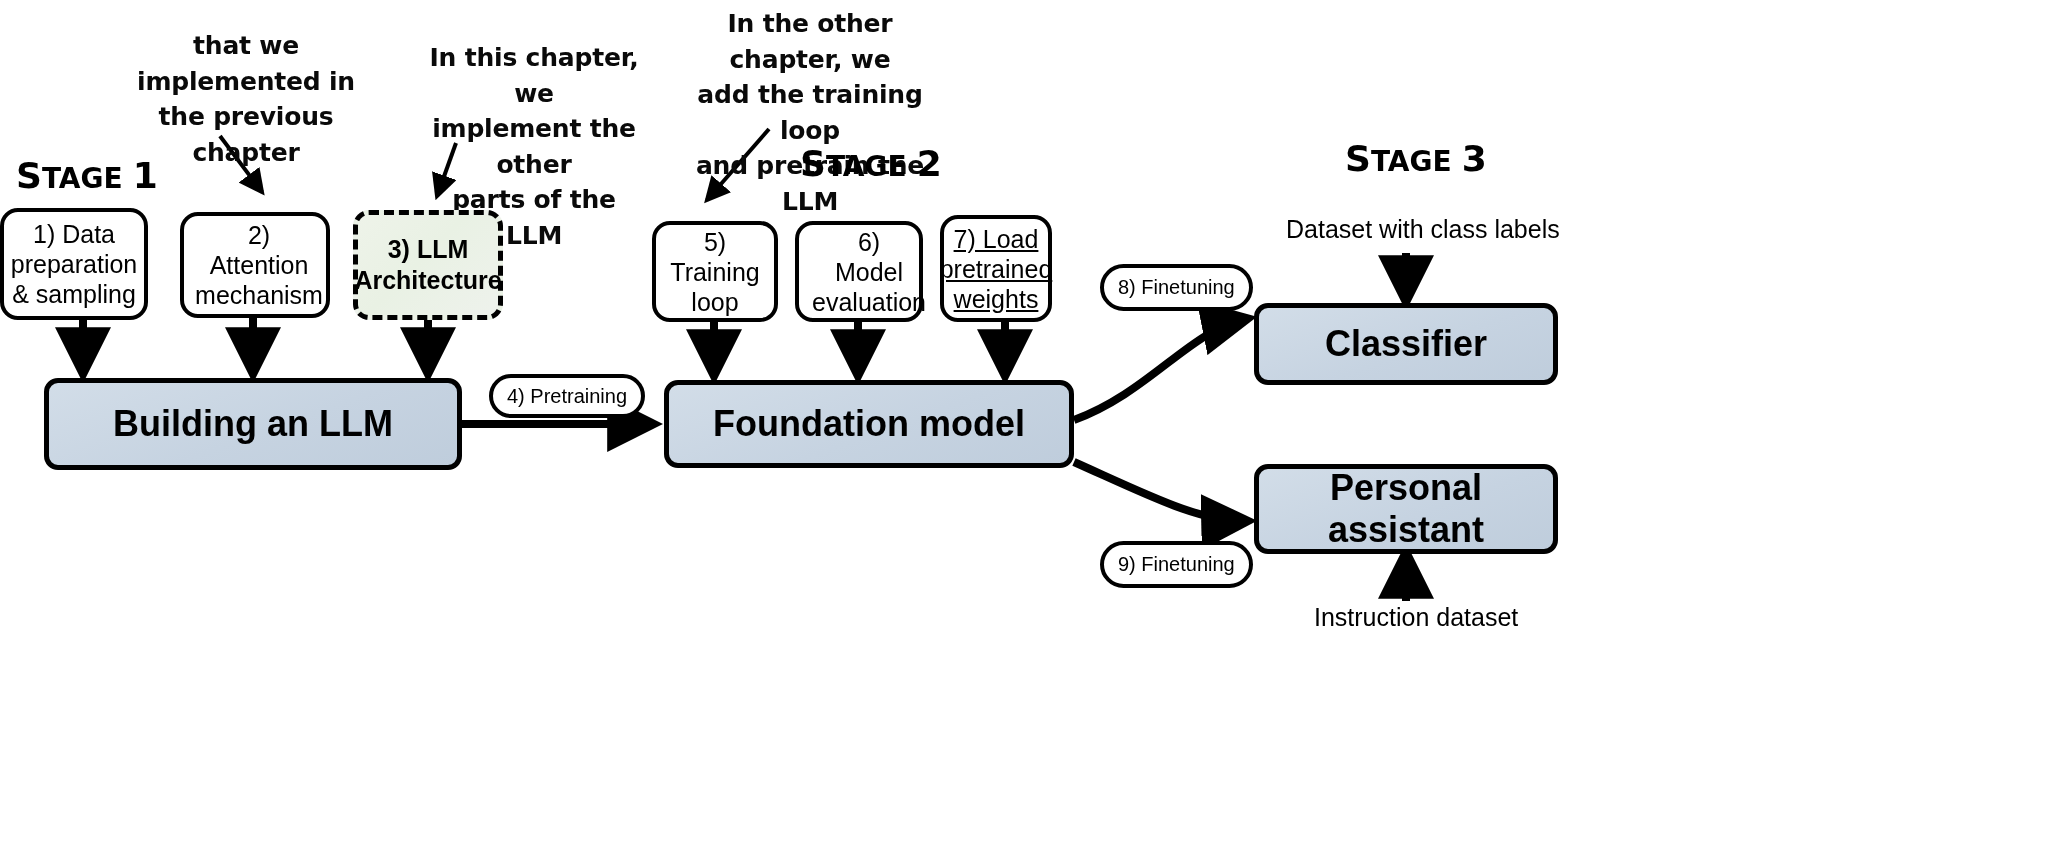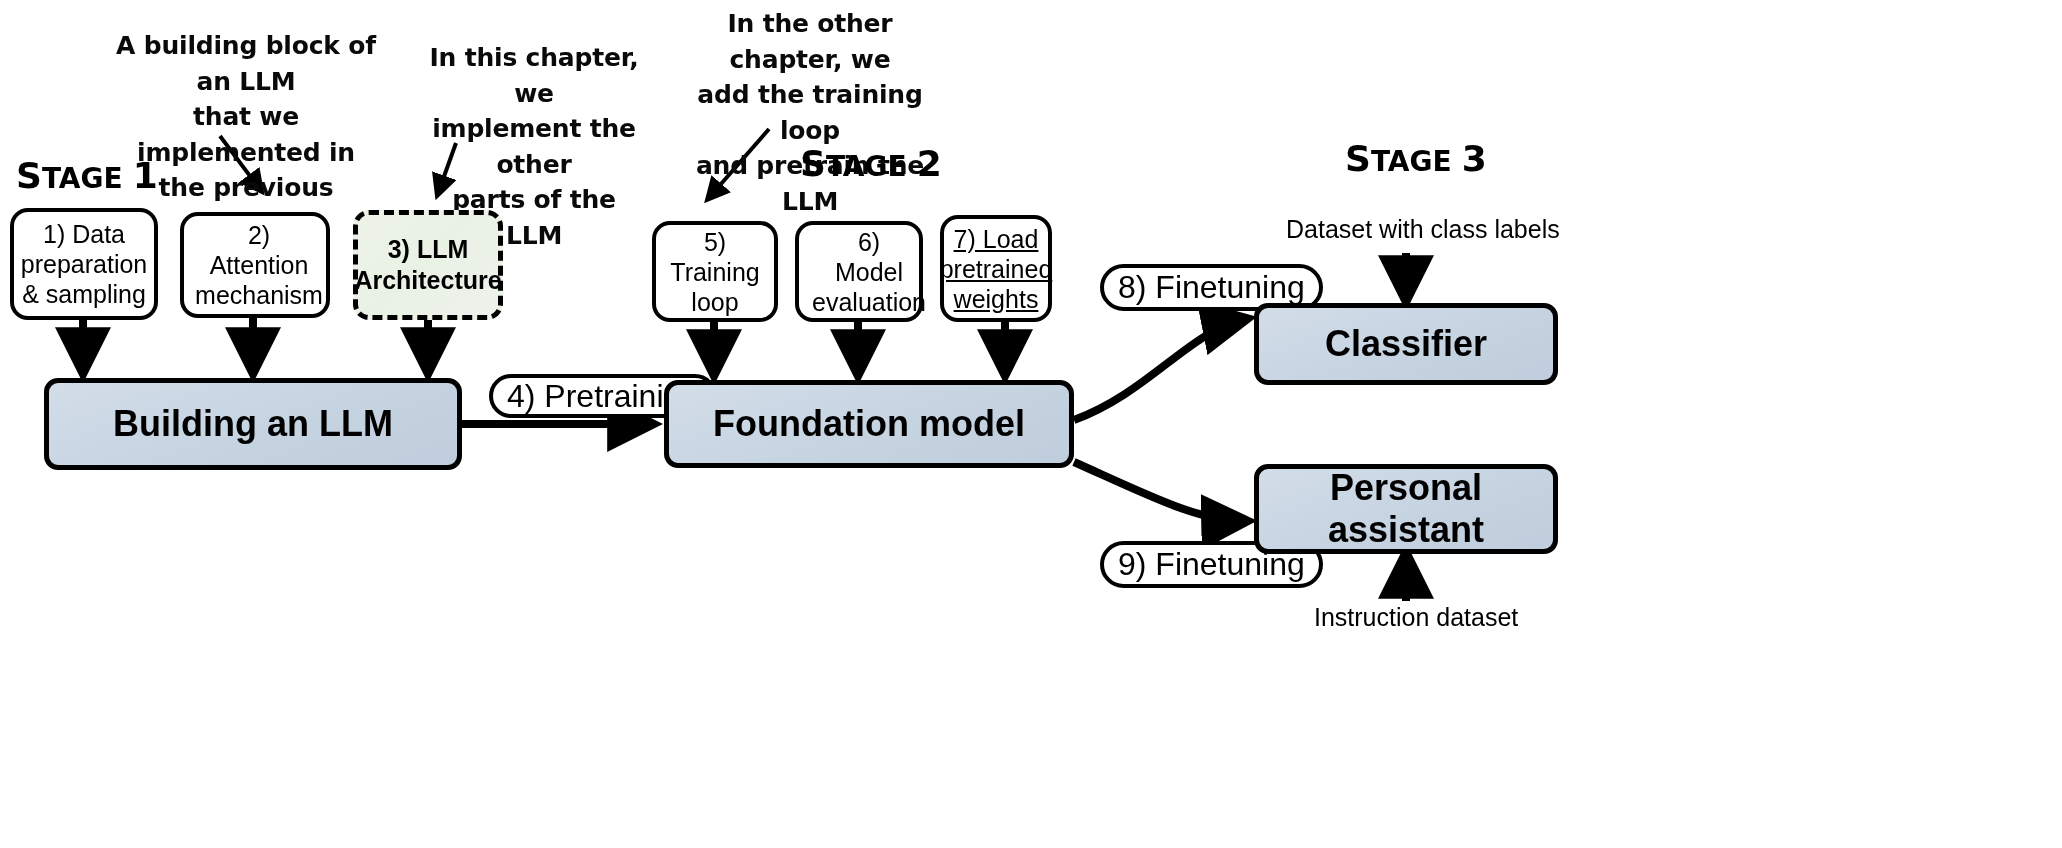--- a/index.html
+++ b/index.html
@@ -89,21 +89,21 @@
     font-weight: bold;
     color: #000000;
   }
   .blue-box.big   { font-size: 36px; }
 
   
   .pill {
     background: #ffffff;
     border: 4px solid #000000;
     border-radius: 30px;
-    font-size: 32px;
+    font-size: 20px;
     padding: 4px 14px;
     white-space: nowrap;
     color: #000000;
   }
 
   
   .plain-text {
     position: absolute;
     font-size: 25px;
     white-space: nowrap;
@@ -148,21 +148,20 @@
     <path d="M1074,420 C1150,392 1190,330 1246,319" stroke="#000" stroke-width="8" fill="none" marker-end="url(#arrowhead)"></path>
 
     <path d="M1074,462 C1150,496 1200,522 1246,521" stroke="#000" stroke-width="8" fill="none" marker-end="url(#arrowhead)"></path>
 
     <path d="M1406,253 L1406,300" stroke="#000" stroke-width="8" fill="none" marker-end="url(#arrowhead)"></path>
 
     <path d="M1406,601 L1406,554" stroke="#000" stroke-width="8" fill="none" marker-end="url(#arrowhead)"></path>
   </svg>
 
   <div class="callout" style="left:106px; top:28px; width:280px;">
-    <div>A building block of an LLM</div>
     <div>that we implemented in</div>
     <div>the previous chapter</div>
   </div>
 
   <div class="callout" style="left:428px; top:40px; width:212px;">
     <div>In this chapter, we</div>
     <div>implement the other</div>
     <div>parts of the LLM</div>
   </div>
 
@@ -177,21 +176,21 @@
   </div>
 
   <div class="stage-label" style="left:800px; top:143px;">
     <span class="big">S</span><span class="sm">TAGE</span><span class="big" style="margin-left:10px;">2</span>
   </div>
 
   <div class="stage-label" style="left:1345px; top:138px;">
     <span class="big">S</span><span class="sm">TAGE</span><span class="big" style="margin-left:10px;">3</span>
   </div>
 
-  <div class="node step-box" style="left:10px; top:208px; width:148px; height:112px; flex-direction:column;">
+  <div class="node step-box" style="left:0; top:208px; width:148px; height:112px; flex-direction:column;">
     <span>1) Data</span>
     <span>preparation</span>
     <span>&amp; sampling</span>
   </div>
 
   <div class="node step-box" style="left:180px; top:212px; width:150px; height:106px; flex-direction:column;padding-left:16px;">
     <span>2) Attention</span>
     <span>mechanism</span>
   </div>
 

